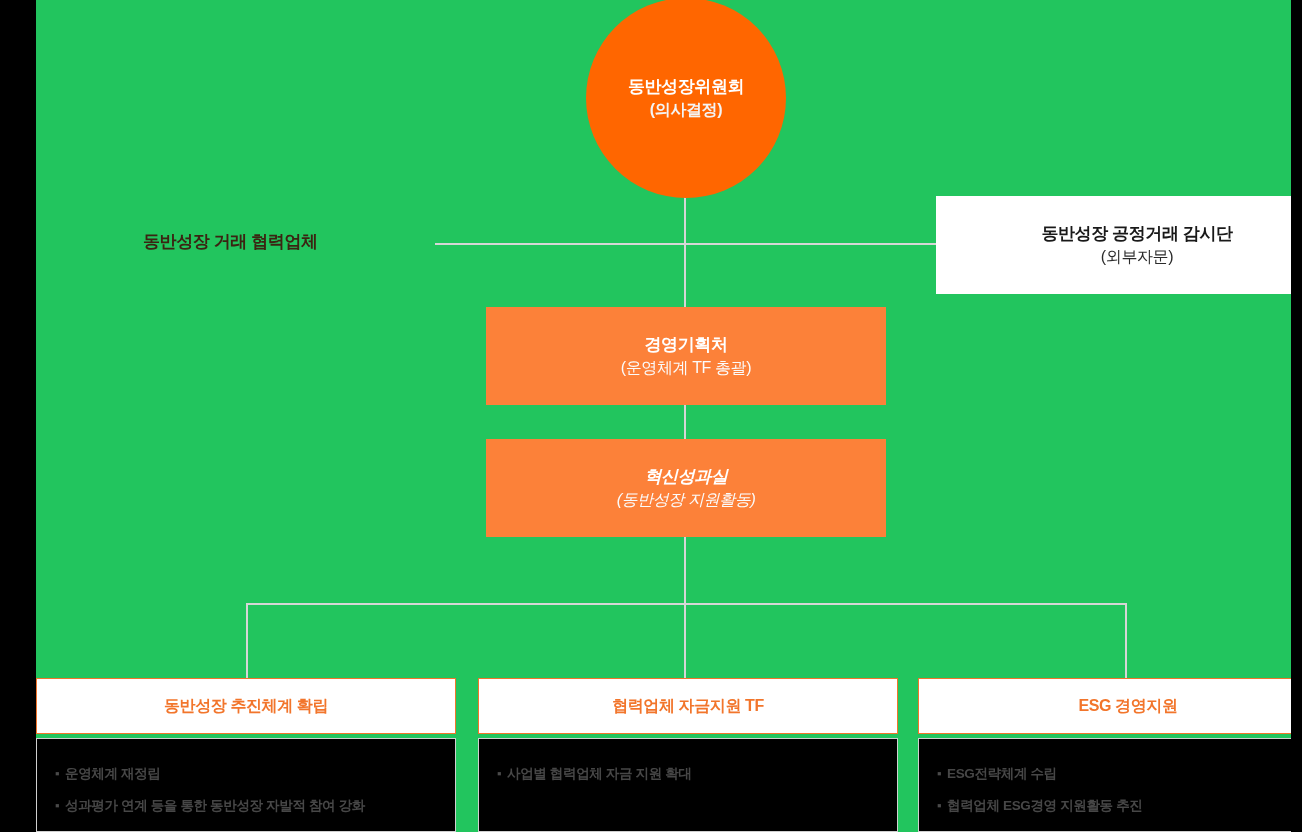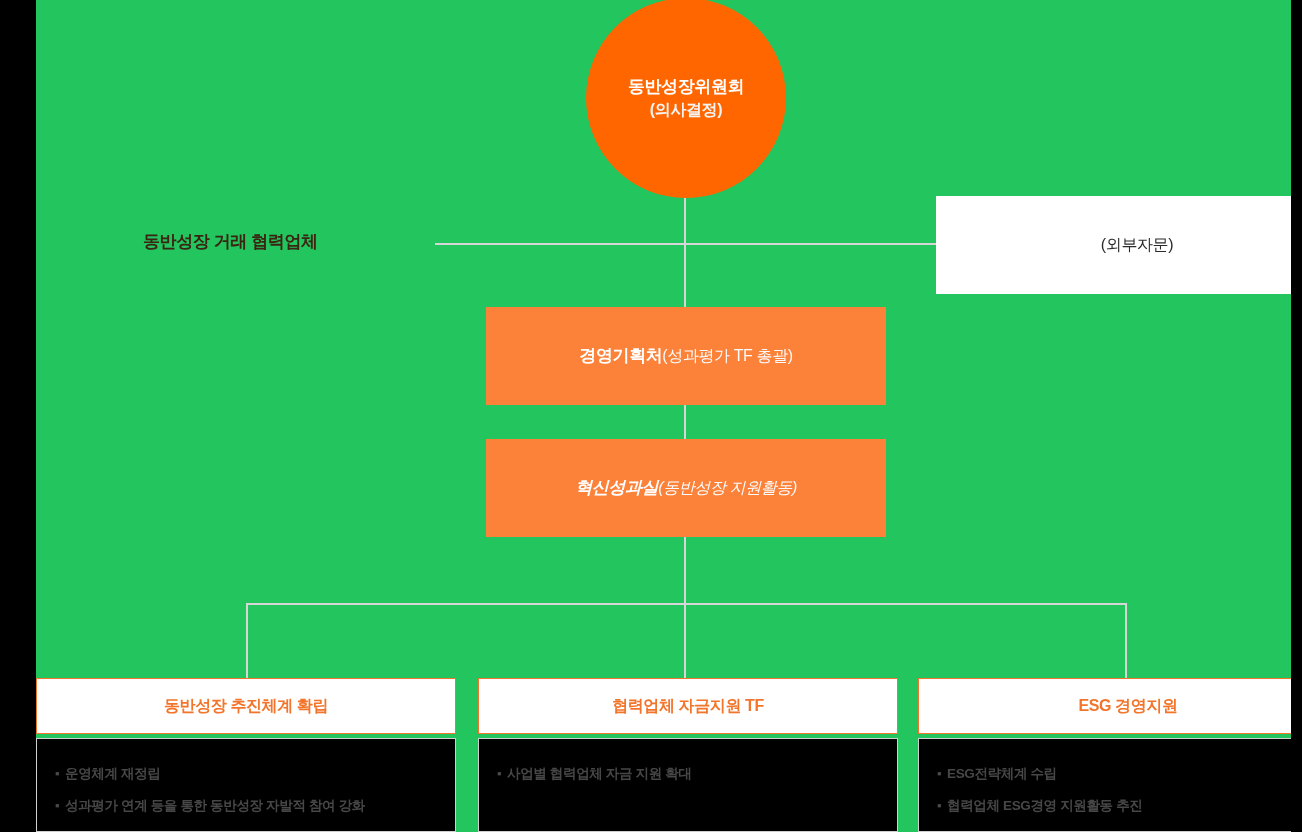--- a/index.html
+++ b/index.html
@@ -98,20 +98,21 @@
   }
 
   
   .dept-box {
     position: absolute;
     left: 450px;
     width: 400px;
     height: 98px;
     background: #FC8139;
     display: flex;
+    flex-direction: column;
     align-items: center;
     justify-content: center;
     box-sizing: border-box;
   }
   .dept-box.b1 { top: 307px; }
   .dept-box.b2 { top: 439px; font-style: italic; }
   .dept-box .t1 {
     font-size: 17px;
     font-weight: 700;
     color: #ffffff;
@@ -201,28 +202,29 @@
   <div class="conn" style="left:648px; top:603px; width:2px; height:76px;"></div>
 
   <div class="conn" style="left:1089px; top:603px; width:2px; height:76px;"></div>
 
   <div class="circle-node">
     <div class="t1">동반성장위원회</div>
     <div class="t2">(의사결정)</div>
   </div>
 
   <div class="white-box">
+    <div class="t1">동반성장 공정거래 감시단</div>
     <div class="t2">(외부자문)</div>
   </div>
 
   <div class="side-label">동반성장 거래 협력업체</div>
 
   <div class="dept-box b1">
     <div class="t1">경영기획처</div>
-    <div class="t2">(성과평가 TF 총괄)</div>
+    <div class="t2">(운영체계 TF 총괄)</div>
   </div>
 
   <div class="dept-box b2">
     <div class="t1">혁신성과실</div>
     <div class="t2">(동반성장 지원활동)</div>
   </div>
 
   <div class="col c1">
     <div class="col-head">
       <div class="t">동반성장 추진체계 확립</div>

